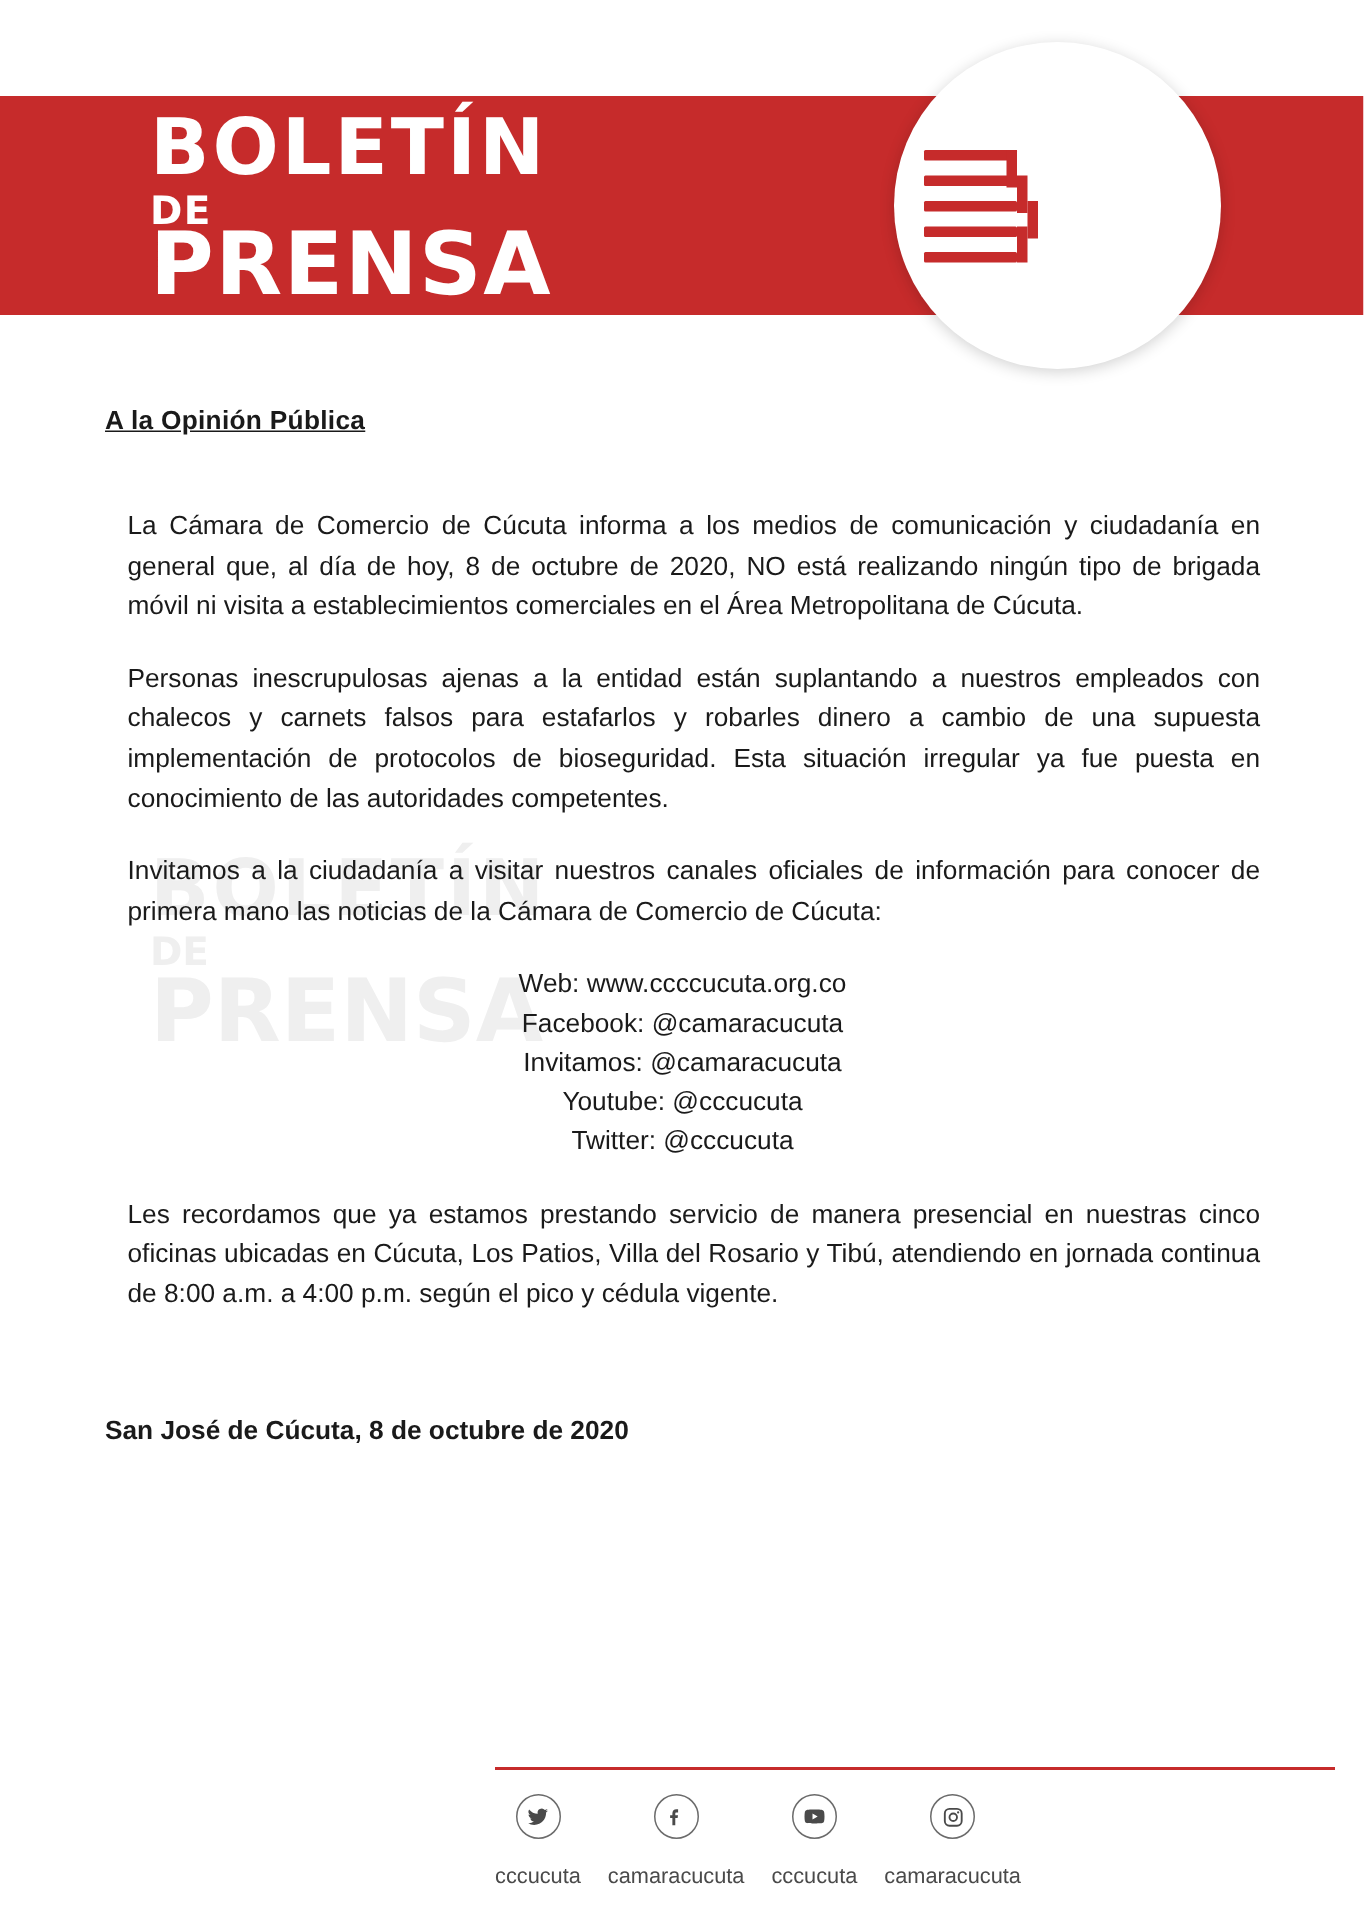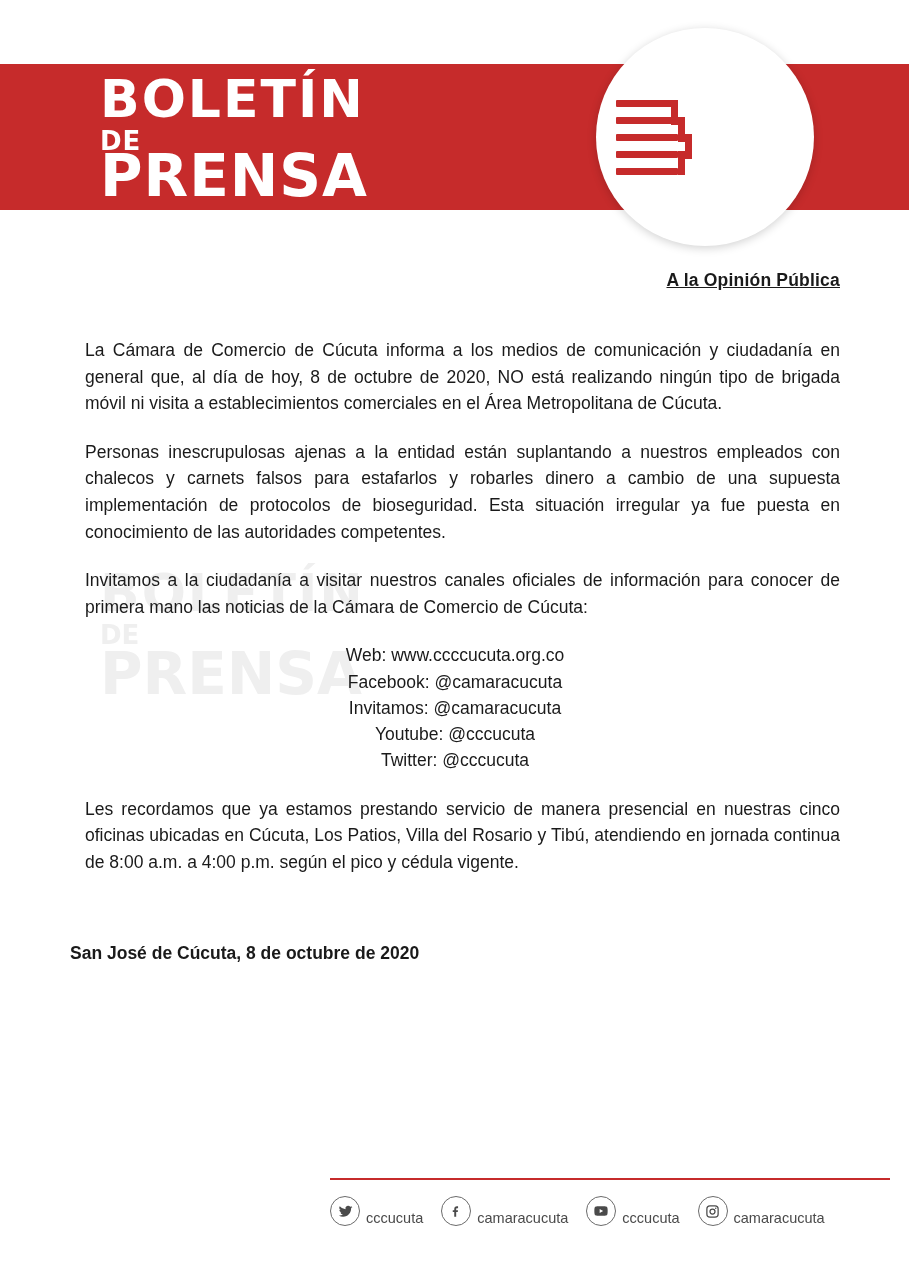--- a/index.html
+++ b/index.html
@@ -118,21 +118,21 @@
 
   
   .doc-body {
     position: absolute;
     top: 270px;
     left: 70px;
     width: 770px;
     z-index: 2;
   }
   .doc-heading {
-    text-align: right;
+    text-align: left;
     font-size: 17.5px;
     font-weight: bold;
     text-decoration: underline;
     margin: 0 0 46px 0;
     letter-spacing: 0.2px;
   }
   .para {
     font-size: 17.5px;
     line-height: 1.52;
     text-align: justify;
@@ -164,22 +164,23 @@
     position: absolute;
     top: 1196px;
     left: 330px;
     width: 500px;
     display: flex;
     align-items: center;
     gap: 18px;
   }
   .social-item {
     display: flex;
-    align-items: flex-end;
-    gap: 6px;
+    align-items: center;
+    gap: 17px;
+    flex-direction: column;
   }
   .social-badge {
     width: 28px;
     height: 28px;
     border-radius: 50%;
     border: 1.5px solid #6b6b6b;
     display: flex;
     align-items: center;
     justify-content: center;
     color: #4a4a4a;

